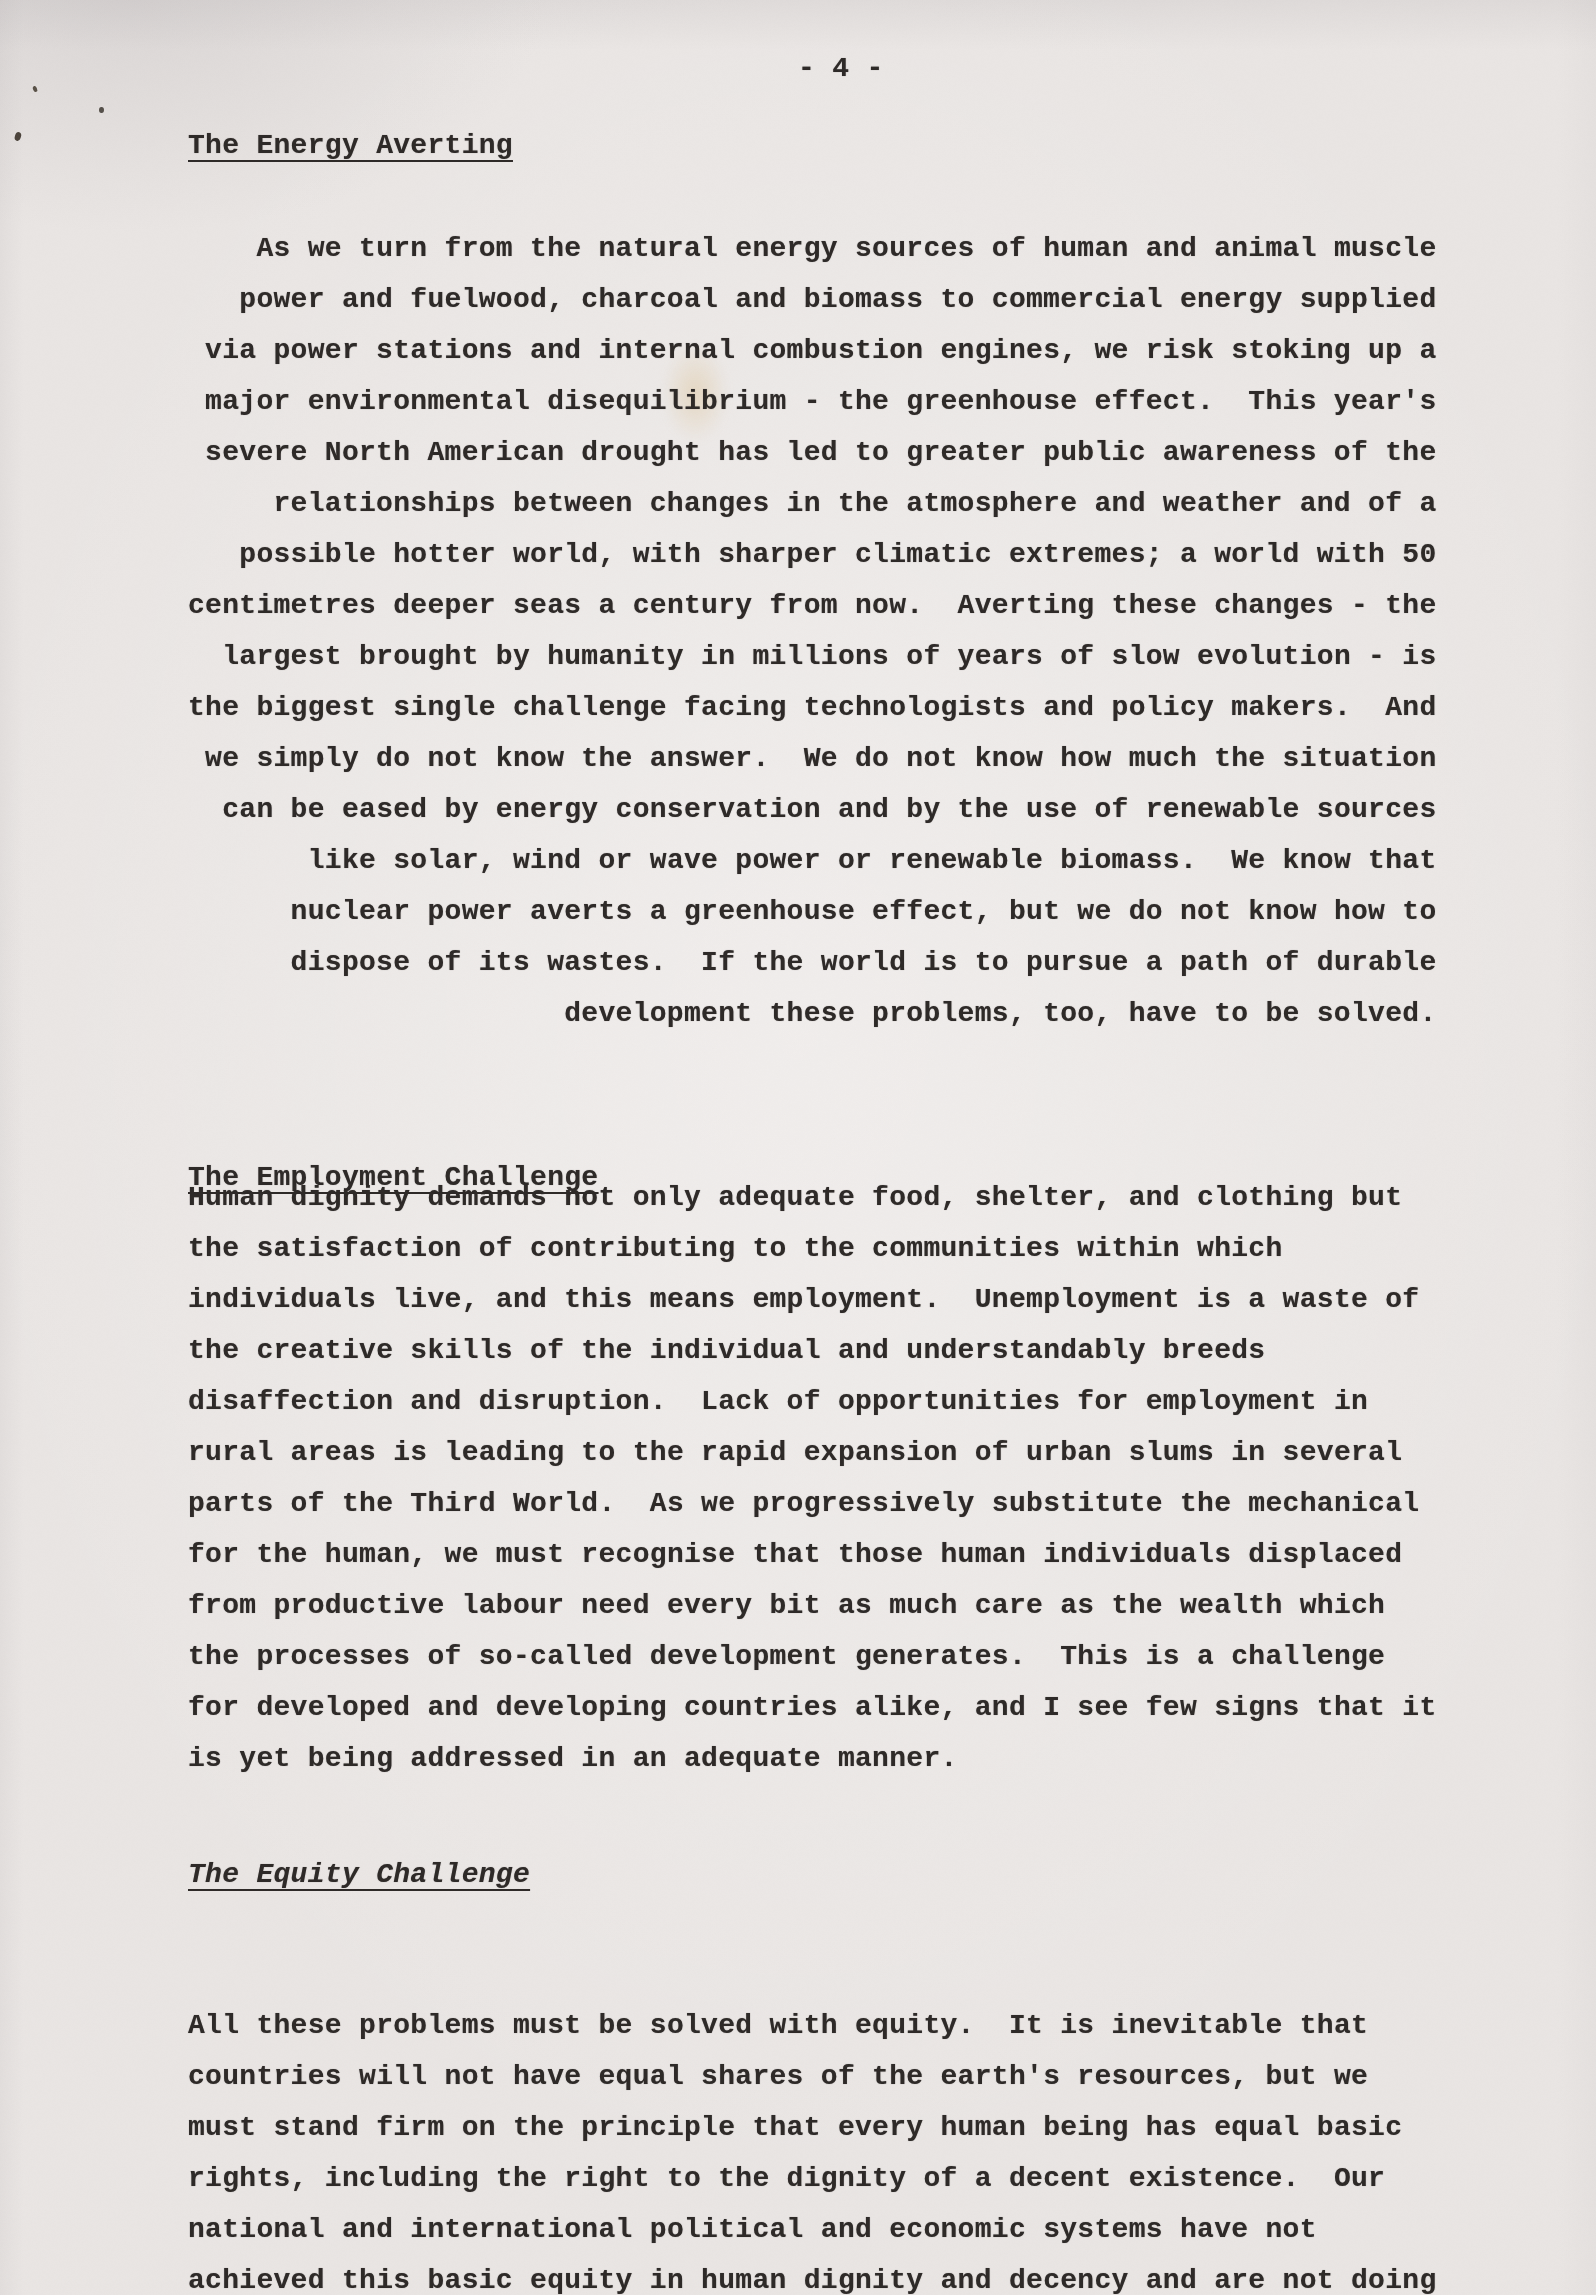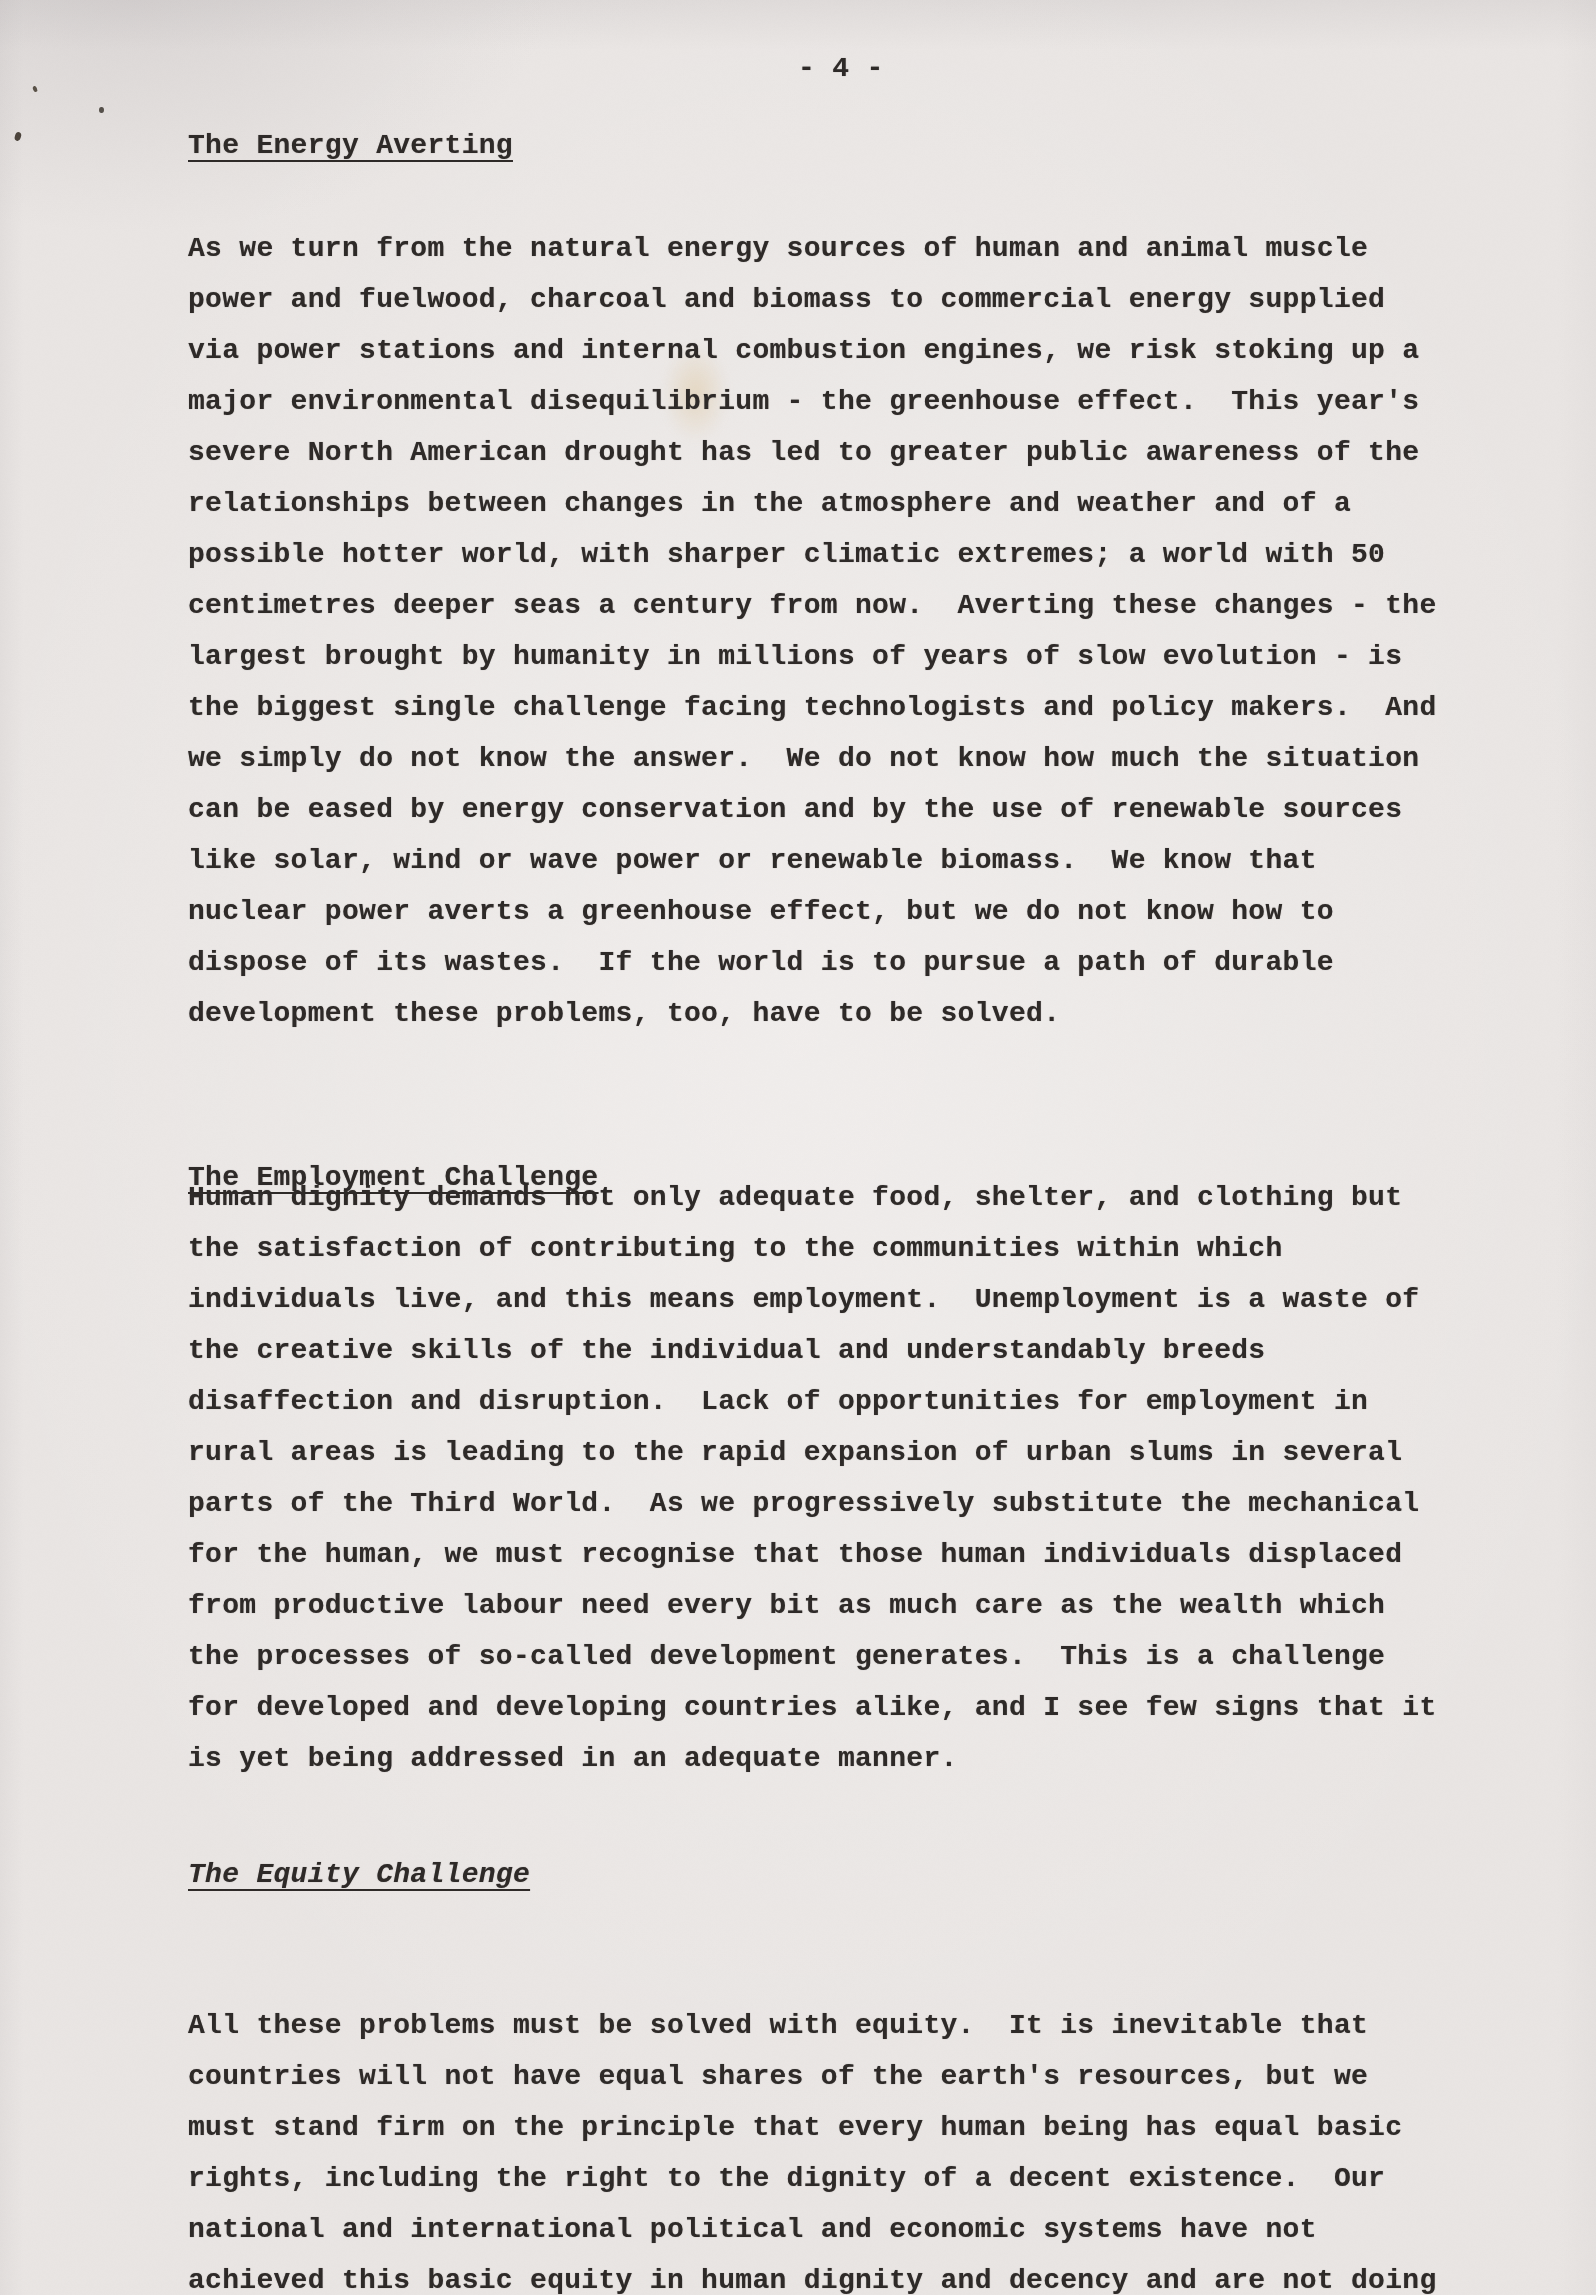--- a/index.html
+++ b/index.html
@@ -70,21 +70,21 @@
     white-space: pre;
   }
   .h-energy     { top: 130px; }
   .h-employment { top: 1162px; }
   .h-equity     { top: 1859px; font-style: italic; }
   .body-text {
     left: 188px;
     line-height: 51px;
     white-space: pre;
   }
-  .b-energy     { top: 223px; }
+  .b-energy     { top: 223px; text-align: right; }
   .b-employment { top: 1172px; }
   .b-equity     { top: 2000px; }
 </style>
 </head>
 <body>
 
 <div class="paper">
   <svg class="grain" width="1597" height="2295" xmlns="http://www.w3.org/2000/svg" viewBox="0 0 2400 3450">
     <filter id="grainFilter" x="0" y="0" width="100%" height="100%">
       <feTurbulence type="fractalNoise" baseFrequency="0.85" numOctaves="2" stitchTiles="stitch" result="noise"></feTurbulence>

